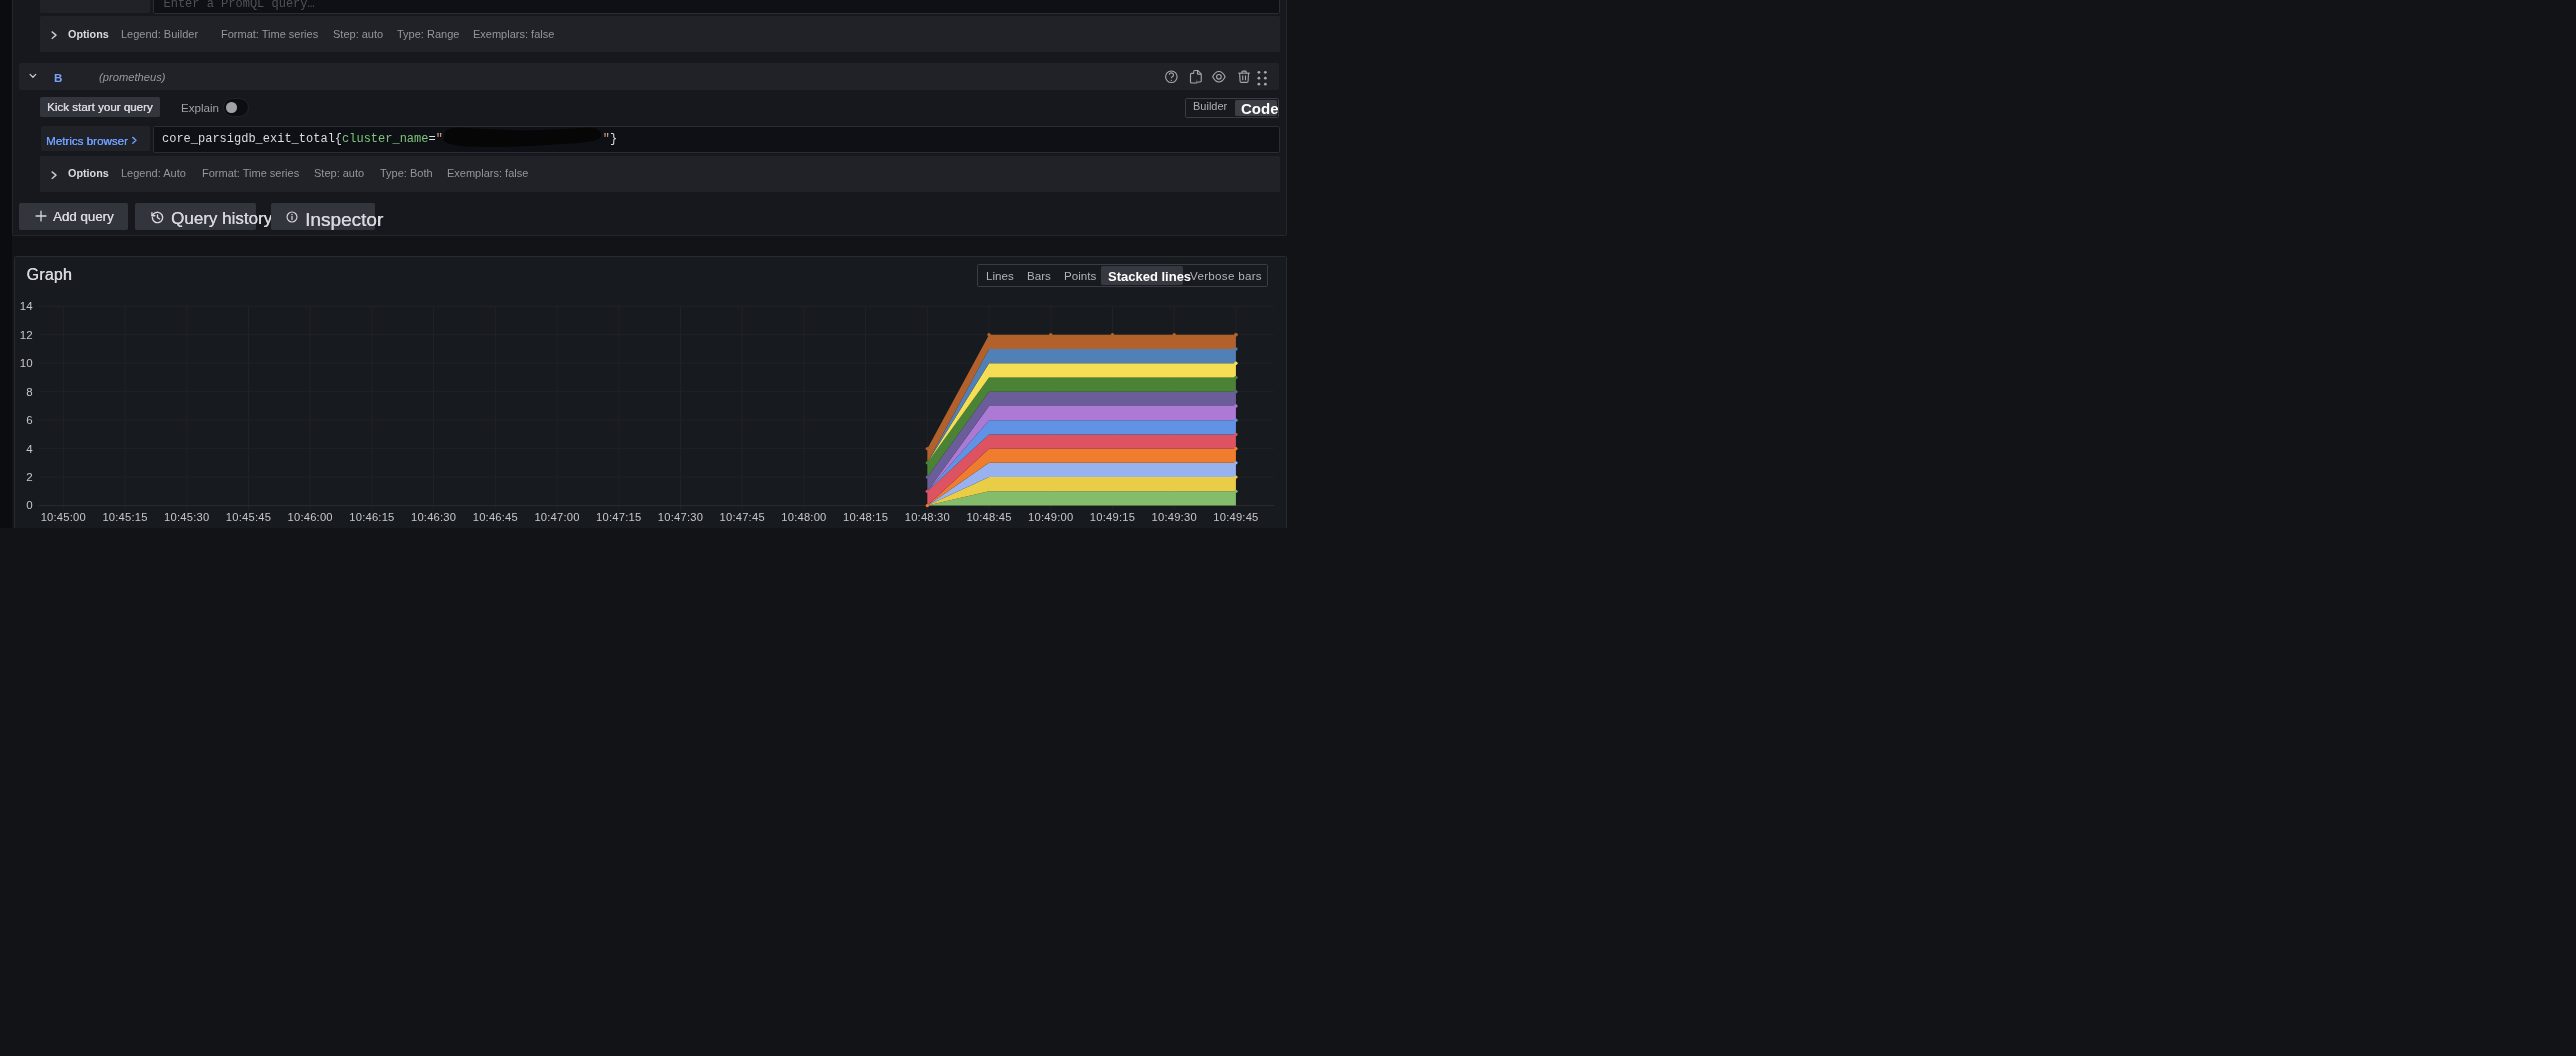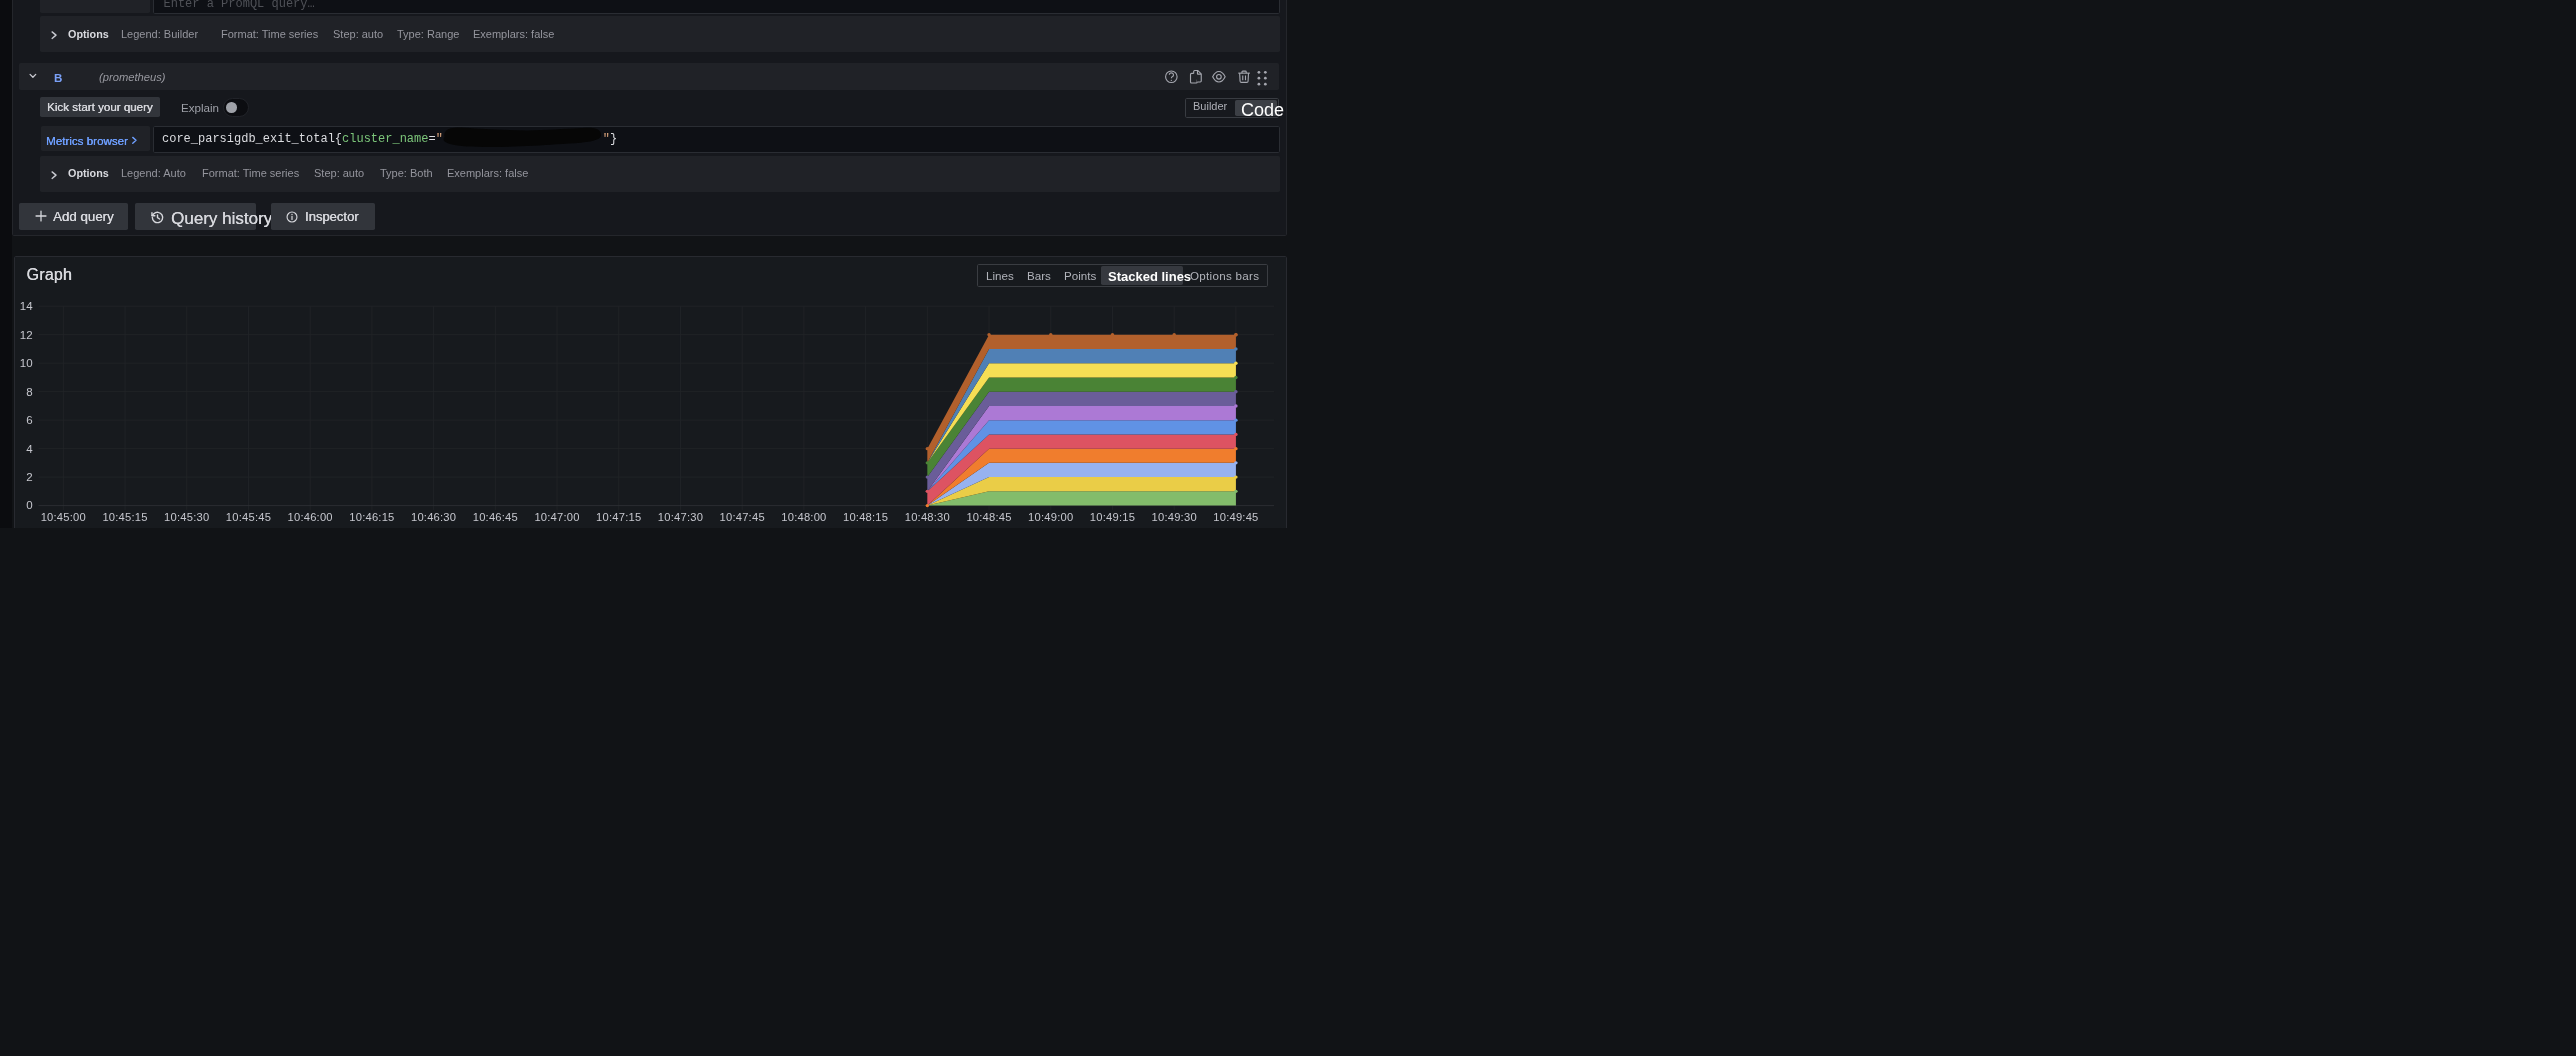--- a/index.html
+++ b/index.html
@@ -65,21 +65,21 @@
 
 <div class="abs" style="left:40px;top:97px;width:120px;height:20px;background:#32353B;border-radius:1.7px;"></div>
 <div class="abs" style="left:47px;top:100px;font-size:11.6px;font-weight:500;color:#D7D8DD;text-shadow:0.3px 0 0 #D7D8DD;">Kick start your query</div>
 <div class="abs" style="left:181px;top:101px;font-size:11.6px;color:#9EA0A8;">Explain</div>
 <div class="abs" style="left:223px;top:98px;width:26px;height:19px;background:#0C0D11;border:0.9px solid #212329;border-radius:9.5px;">
   <div style="position:absolute;left:2.4px;top:2.9px;width:10.7px;height:10.7px;border-radius:50%;background:#9EA1A8;"></div>
 </div>
 <div class="abs" style="left:1185px;top:98px;width:94px;height:19.6px;border:0.9px solid #393C42;border-radius:1.7px;background:#17191E;"></div>
 <div class="abs" style="left:1193px;top:100px;font-size:11px;color:#ADAEB6;">Builder</div>
 <div class="abs" style="left:1235px;top:100px;width:42px;height:15.6px;background:#3C3F45;border-radius:1.7px;"></div>
-<div class="abs" style="left:1241px;top:100px;font-size:18px;font-weight:normal;color:#FFFFFF;">Code</div>
+<div class="abs" style="left:1241px;top:100px;font-size:15px;font-weight:bold;color:#FFFFFF;">Code</div>
 
 <div class="abs row" style="left:41px;top:126px;width:109px;height:25.4px;"></div>
 <div class="abs" style="left:46px;top:134px;font-size:11.6px;font-weight:500;color:#6E9FFF;text-shadow:0.3px 0 0 #6E9FFF;">Metrics browser</div>
 <svg class="abs" style="left:130px;top:136px;" width="8.6" height="8.6" viewBox="0 0 10 10">
     <polyline points="3.2,1.6 7,5 3.2,8.4" fill="none" stroke="#6E9FFF" stroke-width="1.6" stroke-linecap="round" stroke-linejoin="round"></polyline>
   </svg>
 <div class="abs" style="left:153px;top:126px;width:1127px;height:27px;background:#0E1015;border:0.9px solid #2A2D33;border-radius:1.7px;"></div>
 <div class="abs" style="left:162px;top:132px;font-family:'Liberation Mono',monospace;font-size:12px;color:#DCDDE1;white-space:pre;">core_parsigdb_exit_total{<span style="color:#7CC67A">cluster_name</span>=<span style="color:#DCA57E">"</span><span style="display:inline-block;width:160px;"></span><span style="color:#DCA57E">"</span>}</div>
 <svg class="abs" style="left:436px;top:124px;" width="172" height="26" viewBox="0 0 200 30">
   <path d="M10,15 C8,8.5 14,4.5 22,4.2 C30,3.2 40,4.5 52,5.5 C75,6.5 100,8 122,7 C145,6 162,5 175,4.3 C183,3.9 189,5.5 191,9 C193,12.5 192,16 187,18 C180,21.5 160,22.5 140,23.5 C115,25.5 80,26.8 55,26.5 C38,26.5 20,25.5 13,22 C8,19.5 8,17 10,15 Z" fill="#060606"></path>
@@ -107,32 +107,32 @@
   <path d="M2.1,3 v3.1 h3.1" fill="none" stroke="#D7D8DD" stroke-width="1.5" stroke-linecap="round" stroke-linejoin="round"></path>
   <path d="M8,5.2 v3 l2.2,1.4" fill="none" stroke="#D7D8DD" stroke-width="1.5" stroke-linecap="round"></path>
 </svg>
 <div class="abs" style="left:171px;top:209px;font-size:17px;font-weight:500;color:#D7D8DD;text-shadow:0.3px 0 0 #D7D8DD;">Query history</div>
 <div class="abs" style="left:271px;top:203px;width:104px;height:27px;background:#32353B;border-radius:1.7px;"></div>
 <svg class="abs" style="left:286px;top:211px;" width="12" height="12" viewBox="0 0 16 16">
   <circle cx="8" cy="8" r="6.6" fill="none" stroke="#D7D8DD" stroke-width="1.5"></circle>
   <path d="M8,7.2 v4" stroke="#D7D8DD" stroke-width="1.6" stroke-linecap="round"></path>
   <circle cx="8" cy="4.6" r="0.9" fill="#D7D8DD"></circle>
 </svg>
-<div class="abs" style="left:305px;top:209px;font-size:13px;font-weight:500;color:#D7D8DD;text-shadow:0.3px 0 0 #D7D8DD;text-align:center;">Inspector</div>
+<div class="abs" style="left:305px;top:209px;font-size:19px;font-weight:500;color:#D7D8DD;text-shadow:0.3px 0 0 #D7D8DD;text-align:center;">Inspector</div>
 
 <div class="abs" style="left:14px;top:256px;width:1273px;height:284px;background:#171A1E;border:0.9px solid #282A30;border-radius:1.7px;"></div>
 <div class="abs" style="left:26.5px;top:266px;font-size:16px;font-weight:500;letter-spacing:0.2px;color:#D8D9DE;text-shadow:0.3px 0 0 #D8D9DE;">Graph</div>
 
 <div class="abs" style="left:977px;top:264px;width:291px;height:23px;border:0.9px solid #3A3D42;border-radius:1.7px;"></div>
 <div class="abs" style="left:1101px;top:266px;width:82px;height:19px;background:#36393F;border-radius:1.7px;"></div>
 <div class="abs" style="left:986px;top:269px;font-size:11.6px;color:#B2B4BB;">Lines</div>
 <div class="abs" style="left:1027px;top:269px;font-size:11.6px;color:#B2B4BB;">Bars</div>
 <div class="abs" style="left:1064px;top:269px;font-size:11.6px;color:#B2B4BB;">Points</div>
 <div class="abs" style="left:1108px;top:269px;font-size:13px;font-weight:bold;color:#FFFFFF;">Stacked lines</div>
-<div class="abs" style="left:1190px;top:269px;letter-spacing:0.3px;font-size:11.6px;color:#B2B4BB;">Options bars</div>
+<div class="abs" style="left:1190px;top:269px;letter-spacing:0.3px;font-size:11.6px;color:#B2B4BB;">Verbose bars</div>
 
 <svg class="abs" style="left:0;top:0;" width="1288" height="528" viewBox="0 0 1494 613">
   <g stroke="#222428" stroke-width="1">
 <line x1="72.85" y1="355.5" x2="72.85" y2="592"></line>
 <line x1="144.5" y1="355.5" x2="144.5" y2="592"></line>
 <line x1="216.15" y1="355.5" x2="216.15" y2="592"></line>
 <line x1="287.8" y1="355.5" x2="287.8" y2="592"></line>
 <line x1="359.45" y1="355.5" x2="359.45" y2="592"></line>
 <line x1="431.1" y1="355.5" x2="431.1" y2="592"></line>
 <line x1="502.75" y1="355.5" x2="502.75" y2="592"></line>

